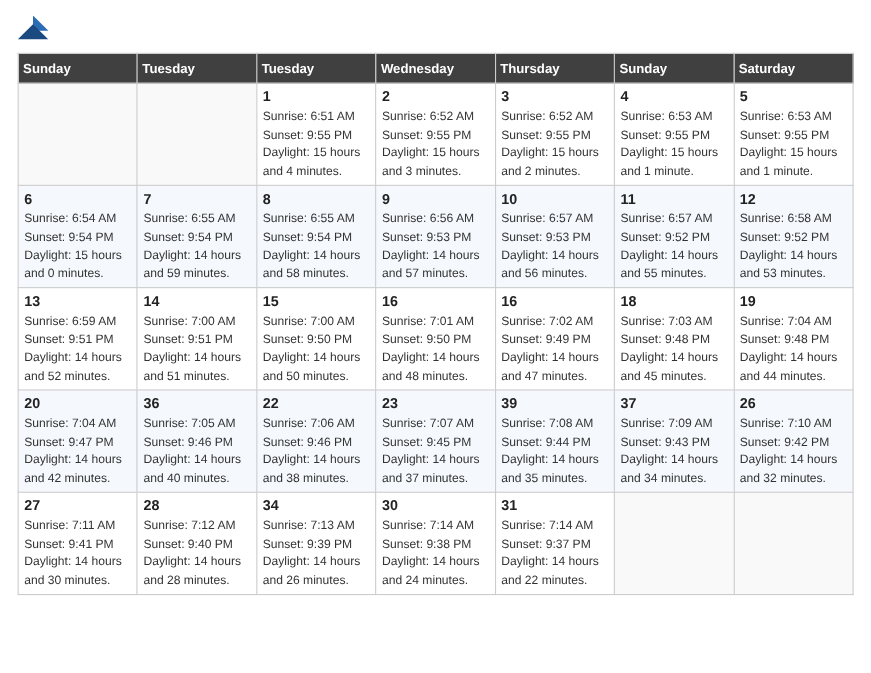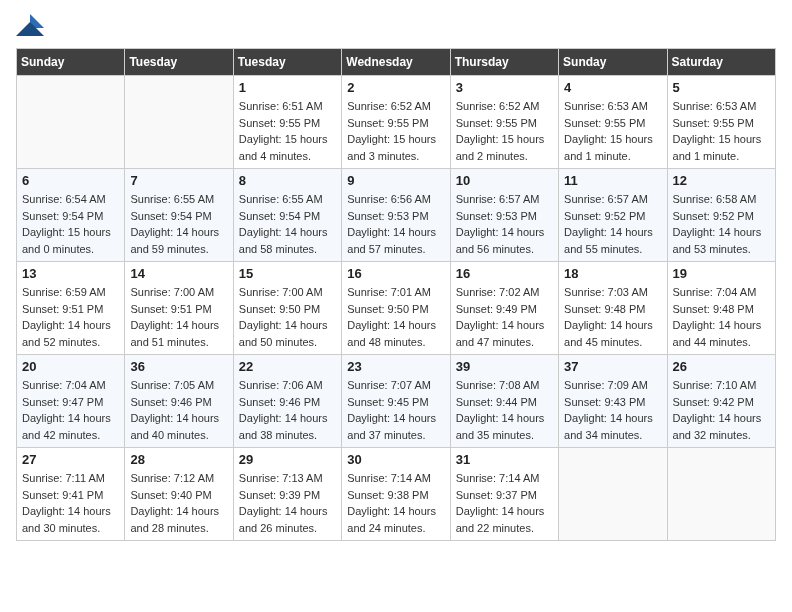--- a/index.html
+++ b/index.html
@@ -241,21 +241,21 @@
       <tr>
         <td>
           <div class="day-number">27</div>
           <div class="day-detail">Sunrise: 7:11 AM<br>Sunset: 9:41 PM<br>Daylight: 14 hours and 30 minutes.</div>
         </td>
         <td>
           <div class="day-number">28</div>
           <div class="day-detail">Sunrise: 7:12 AM<br>Sunset: 9:40 PM<br>Daylight: 14 hours and 28 minutes.</div>
         </td>
         <td>
-          <div class="day-number">29</div>
+          <div class="day-number">34</div>
           <div class="day-detail">Sunrise: 7:13 AM<br>Sunset: 9:39 PM<br>Daylight: 14 hours and 26 minutes.</div>
         </td>
         <td>
           <div class="day-number">30</div>
           <div class="day-detail">Sunrise: 7:14 AM<br>Sunset: 9:38 PM<br>Daylight: 14 hours and 24 minutes.</div>
         </td>
         <td>
           <div class="day-number">31</div>
           <div class="day-detail">Sunrise: 7:14 AM<br>Sunset: 9:37 PM<br>Daylight: 14 hours and 22 minutes.</div>
         </td>

